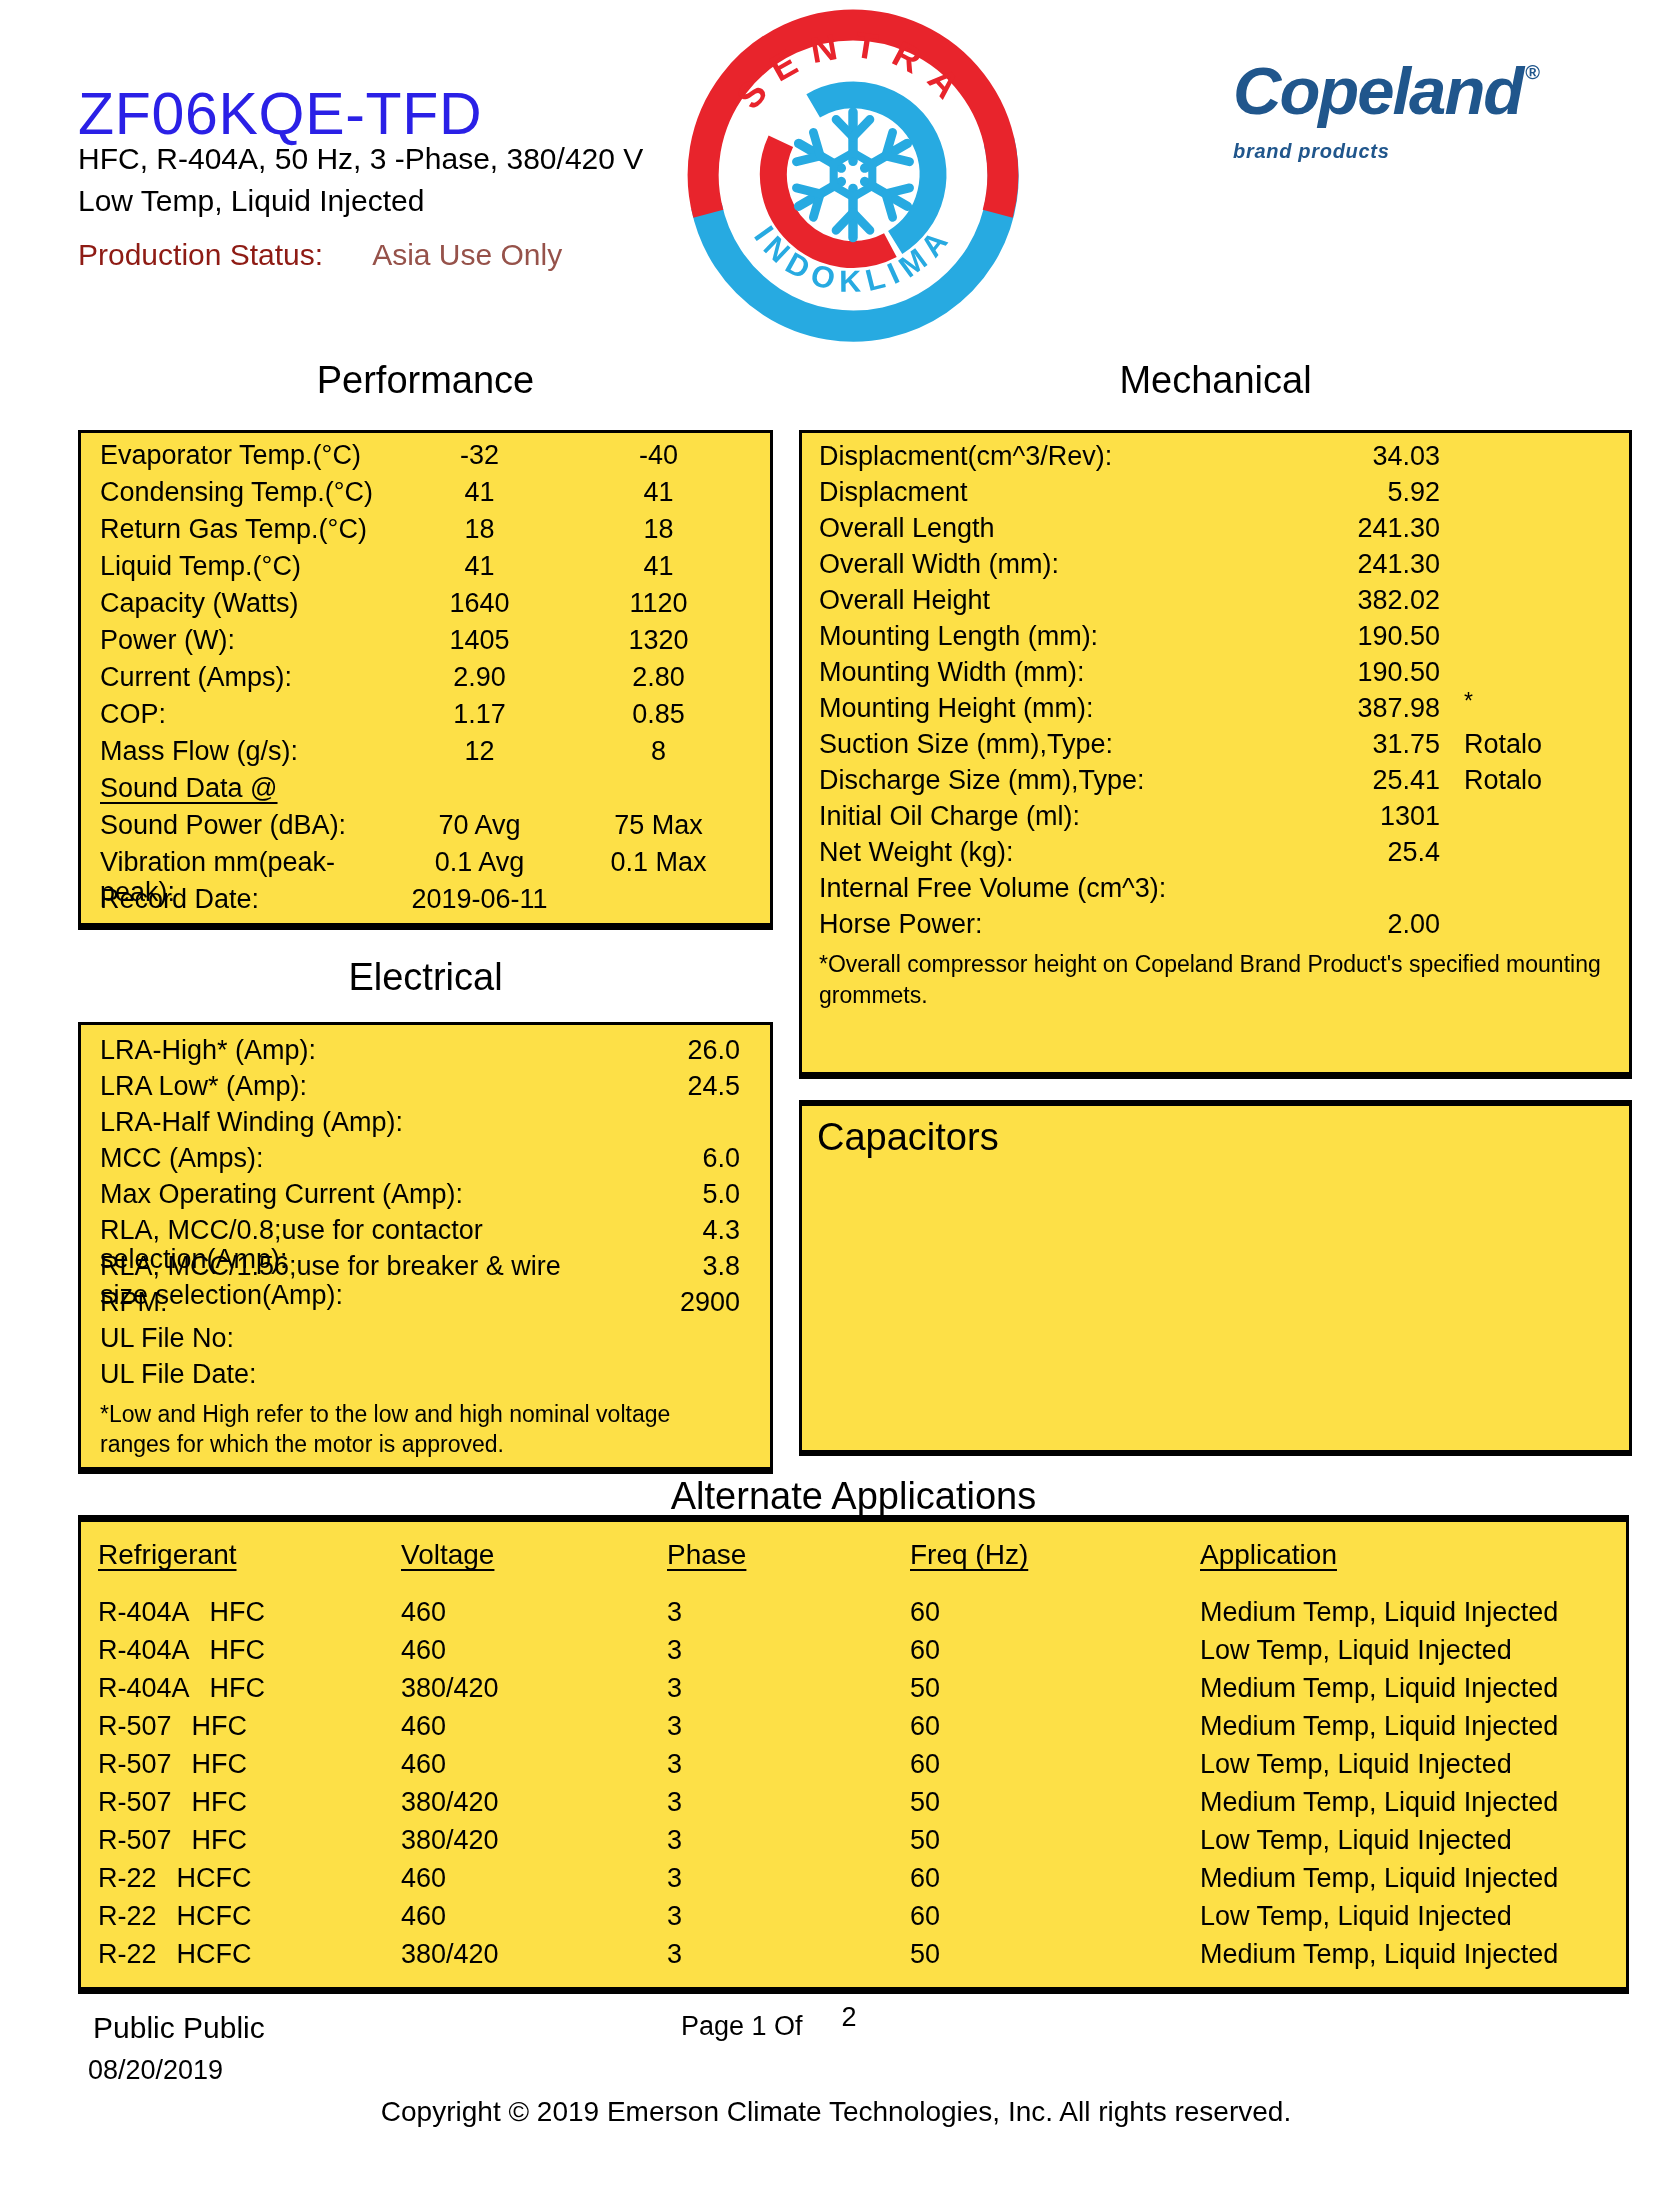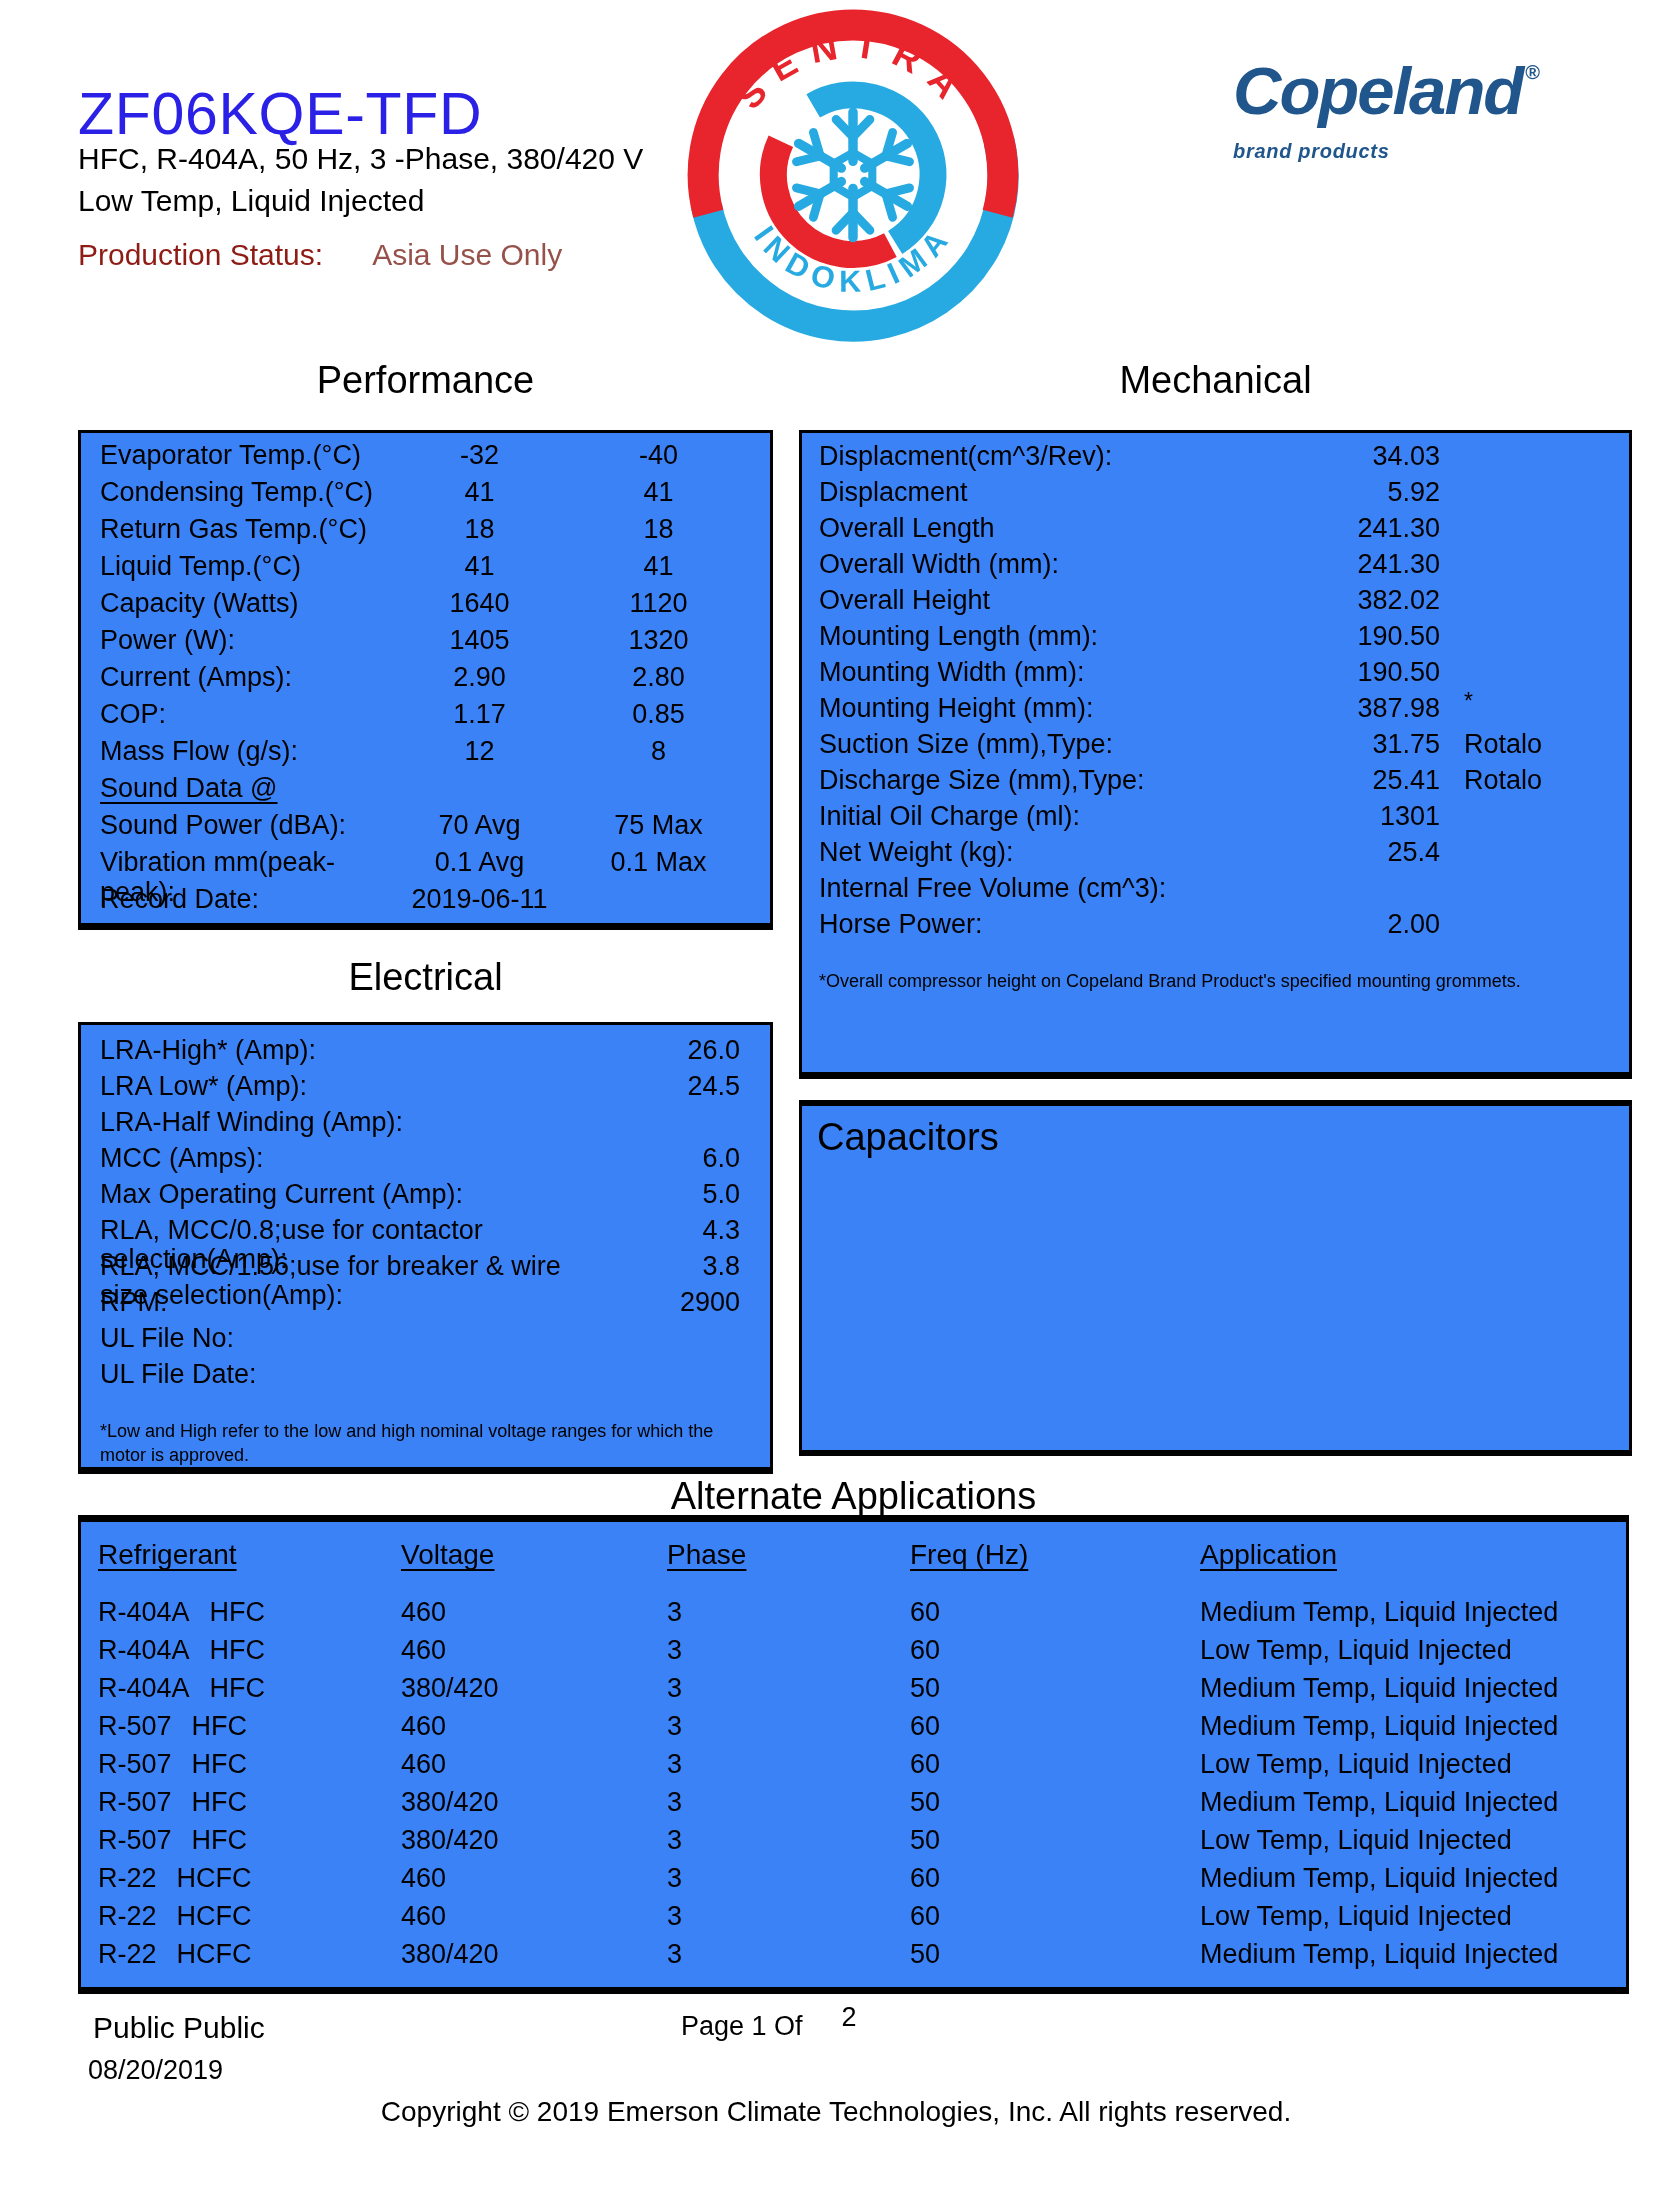--- a/index.html
+++ b/index.html
@@ -26,41 +26,41 @@
   .copeland-tag{font-size:20px;font-weight:bold;font-style:italic;text-align:left;margin-top:16px;padding-right:6.7px;letter-spacing:0.7px}
 
   
   .sec-h{position:absolute;font-size:38px;line-height:1;text-align:center}
   #perf-h{left:78px;top:361px;width:695px}
   #mech-h{left:799px;top:361px;width:833px}
   #elec-h{left:78px;top:958px;width:695px}
   #alt-h{left:78px;top:1477px;width:1551px}
 
   
-  .box{position:absolute;border:3.4px solid #000;background:#3b82f6}
+  .box{position:absolute;border:3.4px solid #000;background:#fde047}
   #perf-box{left:78px;top:430px;width:695px;height:500px;border-bottom-width:7.4px;padding:8px 13.5px 0 19px}
   #mech-box{left:799px;top:430px;width:833px;height:649px;border-bottom-width:7.4px;padding:9.4px 10px 0 17px}
   #elec-box{left:78px;top:1022px;width:695px;height:452px;border-bottom-width:7.4px;padding:10.8px 30px 0 19px}
   #cap-box{left:799px;top:1100px;width:833px;height:356px;border-top-width:6.7px;border-bottom-width:6.7px;padding:12px 0 0 15px}
   #alt-box{left:78px;top:1515px;width:1551px;height:479px;border-top-width:7.4px;border-bottom-width:7.4px;padding:12px 13.5px 0 17px}
 
   .t-row{display:flex;align-items:baseline;font-size:27px;line-height:1.1}
   .u{text-decoration:underline;text-underline-offset:4.7px;text-decoration-thickness:2px}
 
   .perf-row{height:37px}
   .perf-label{flex:1}
   .pv1{width:162px;text-align:center}
   .pv2{width:196px;text-align:center}
 
   .mech-row{height:36px}
   .mech-label{flex:1}
   .mech-val{width:155px;text-align:right}
   .mech-suffix{width:179px;padding-left:24px}
   .supstar{position:relative;top:-8.8px;font-size:23px}
-  .box-note{font-size:18px;line-height:1.32;margin-top:24px;padding-right:6.7px}
+  .box-note{font-size:23px;line-height:1.32;margin-top:3px;padding-right:6.7px}
 
   .elec-row{height:36px}
   .elec-label{flex:1}
   .elec-val{width:148px;text-align:right}
 
   .cap-title{font-size:38px;line-height:1}
 
   .alt-head{display:grid;grid-template-columns:303px 266px 243px 290px auto;height:63px;font-size:28px;align-items:start;padding-top:5.4px}
   .alt-row{display:grid;grid-template-columns:303px 266px 243px 290px auto;height:38px;font-size:27px;align-items:baseline}
   .rtype{margin-left:20px}

